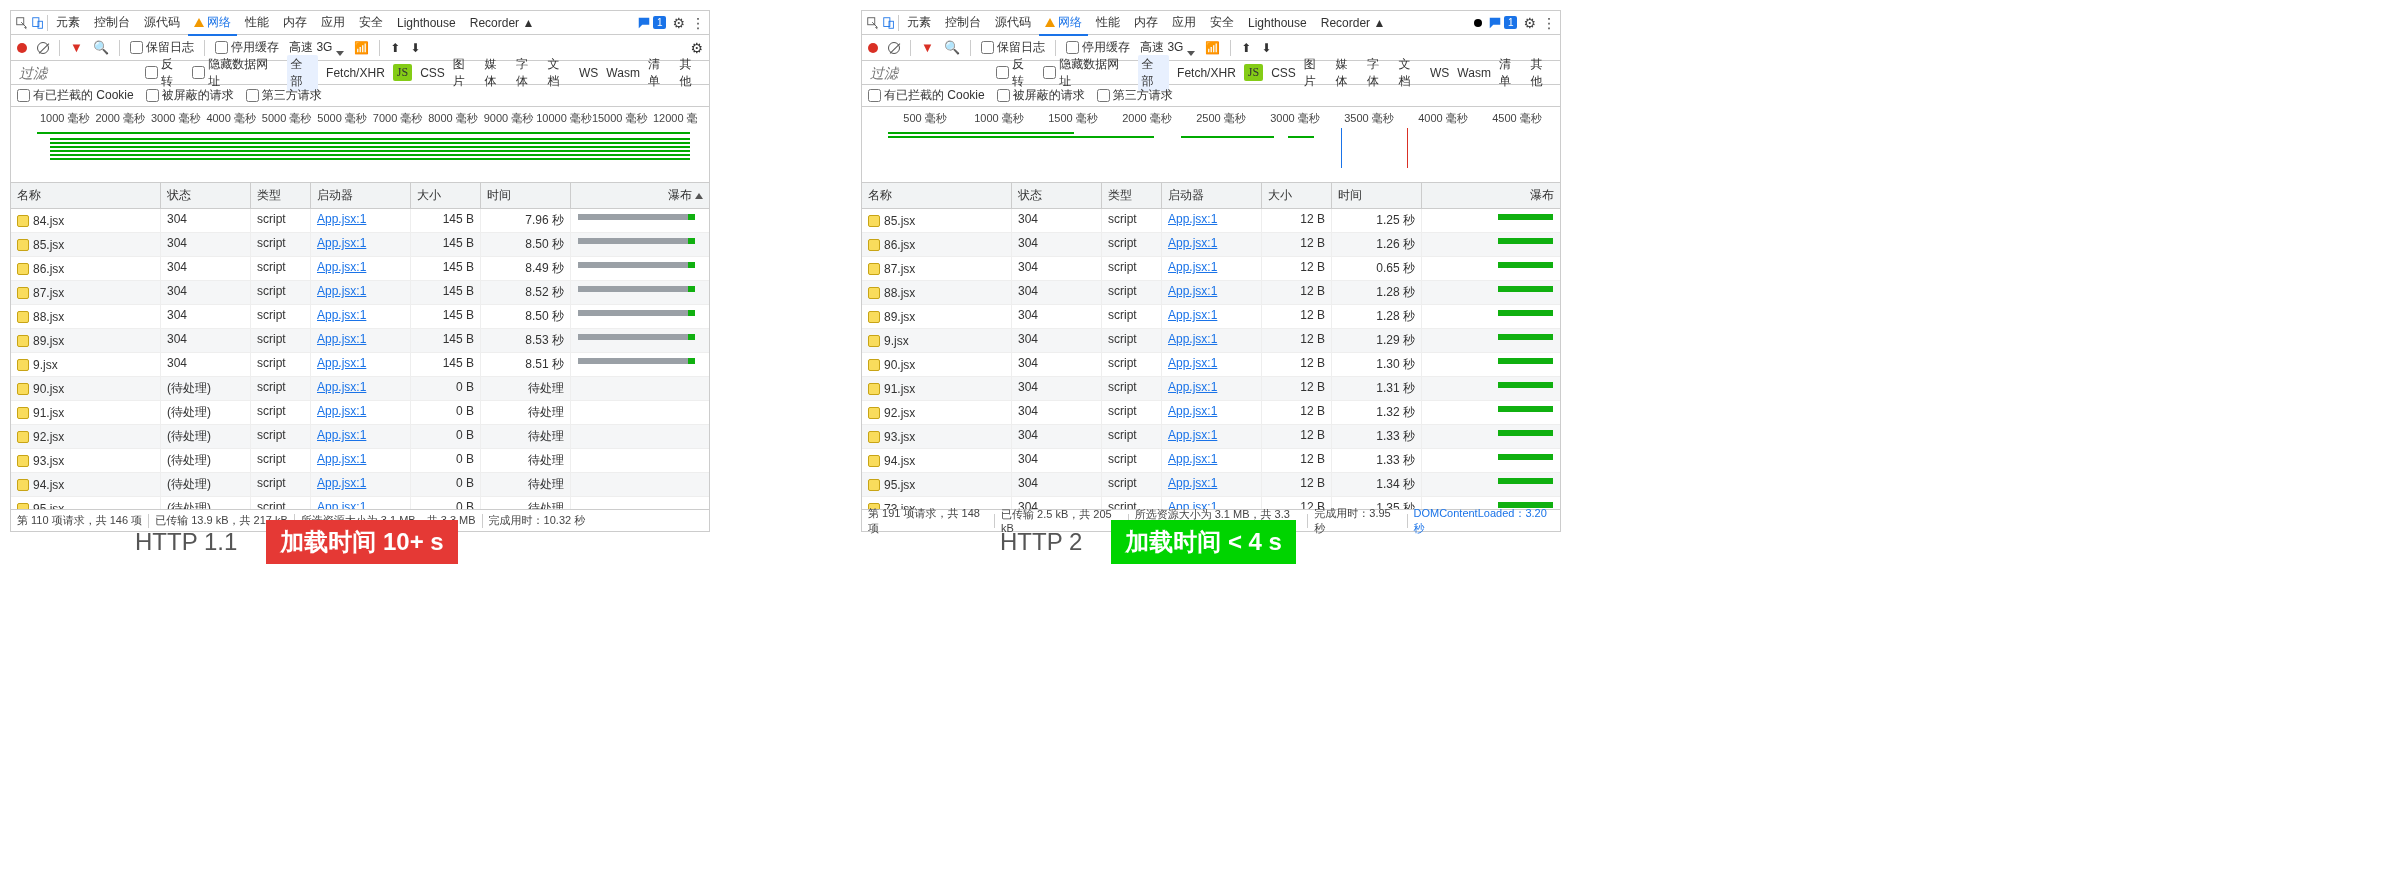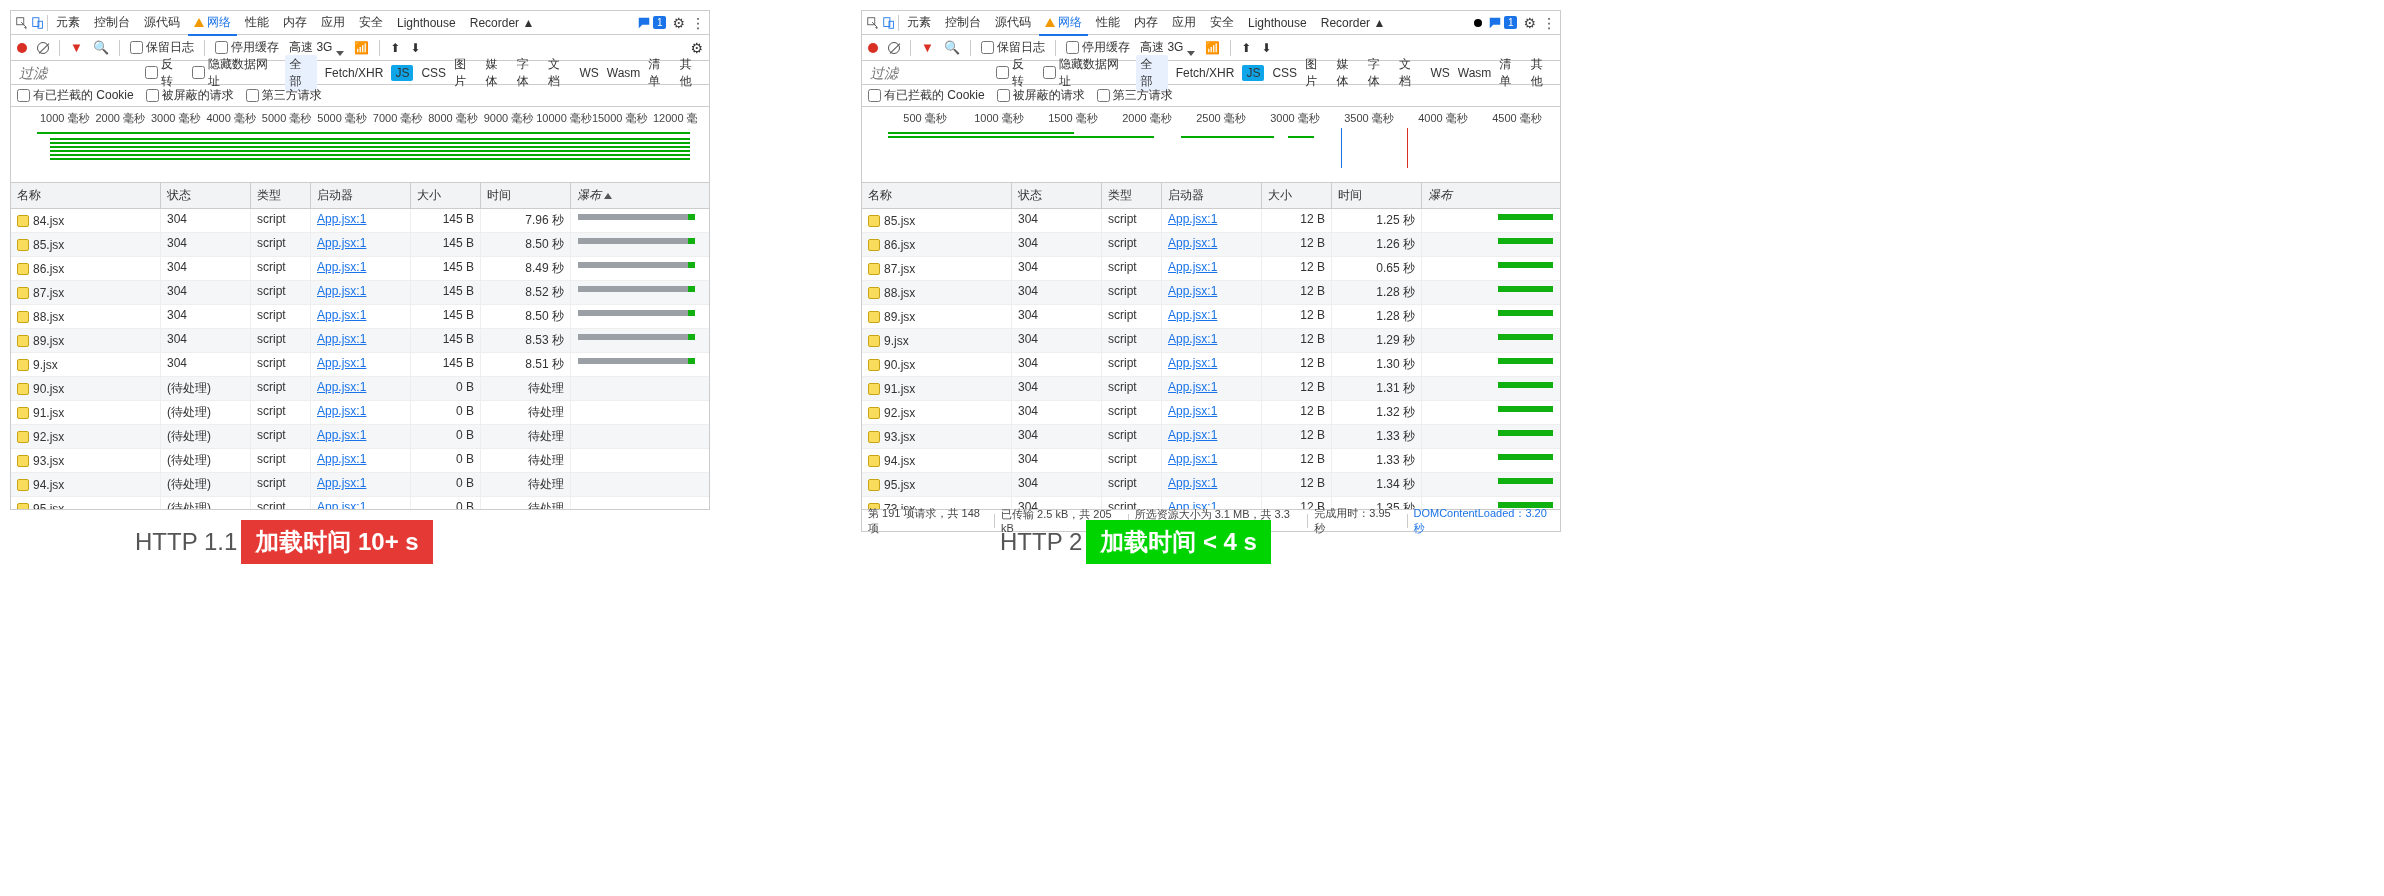--- a/index.html
+++ b/index.html
@@ -35,39 +35,39 @@
   .sep-v { width: 1px; height: 16px; background: #ccc; }
   .select-like { display: flex; align-items: flex-end; gap: 4px; }
   .caret-down { display: inline-block; width: 0; height: 0; border-left: 4px solid transparent; border-right: 4px solid transparent; border-top: 5px solid #555; }
   .wifi-ico { font-size: 12px; color: #444; }
 
   
   .filter-row { display: flex; align-items: center; height: 24px; border-bottom: 1px solid #ccc; padding: 0 6px; gap: 8px; font-size: 12px; }
   .filter-input { border: none; outline: none; width: 120px; font-size: 14px; font-style: italic; }
   .filter-badge { padding: 1px 4px; border-radius: 2px; }
   .filter-badge.all { background: #e8f0fe; }
-  .filter-badge.js { background: #0ea5e9; }
+  .filter-badge.js { background: #84cc16; font-family: Liberation Serif, serif; }
 
   
   .cookie-row { display: flex; align-items: center; height: 22px; border-bottom: 1px solid #ccc; padding: 0 6px; gap: 12px; font-size: 12px; }
 
   
   .timeline { border-bottom: 1px solid #ccc; padding: 4px 6px 14px 6px; }
   .timeline-ticks { display: flex; font-size: 11px; color: #444; margin-left: 20px; }
   .timeline-ticks span { flex: 1; text-align: center; white-space: nowrap; }
   .timeline-bars { position: relative; height: 40px; margin-left: 20px; margin-top: 2px; }
   .tl-bar { position: absolute; height: 2px; background: #0a0; }
   .tl-vline { position: absolute; top: 0; bottom: 0; width: 1px; }
   .tl-vline.blue { background: #1a73e8; }
   .tl-vline.red { background: #d93025; }
 
   
   .grid-header { display: grid; grid-template-columns: 150px 90px 60px 100px 70px 90px 1fr; border-bottom: 1px solid #ccc; background: #f1f3f4; font-size: 12px; }
   .grid-header > div { padding: 4px 6px; border-right: 1px solid #ccc; display: flex; align-items: center; gap: 3px; }
-  .grid-header > div:last-child { border-right: none; justify-content: flex-start; font-style: italic; }
+  .grid-header > div:last-child { border-right: none; justify-content: flex-end; }
   .sort-arrow { display: inline-block; width: 0; height: 0; border-left: 4px solid transparent; border-right: 4px solid transparent; border-bottom: 6px solid #555; }
 
   
   .grid-body { max-height: 300px; overflow: hidden; }
   .grid-row { display: grid; grid-template-columns: 150px 90px 60px 100px 70px 90px 1fr; font-size: 12px; border-bottom: 1px solid #eee; }
   .grid-row:nth-child(odd) { background: #fff; }
   .grid-row:nth-child(even) { background: #f5f6f7; }
   .grid-row > div { padding: 3px 6px; border-right: 1px solid #eee; overflow: hidden; white-space: nowrap; text-overflow: ellipsis; }
   .grid-row > div:last-child { border-right: none; }
   .name-cell { display: flex; align-items: center; gap: 4px; }
@@ -79,21 +79,21 @@
   .wf-bar { position: absolute; top: 5px; height: 6px; }
   .wf-gray { background: #9aa0a6; }
   .wf-green { background: #10b010; }
 
   
   .status-bar { display: flex; align-items: center; height: 22px; border-top: 1px solid #ccc; padding: 0 6px; font-size: 11px; gap: 6px; color: #444; }
   .status-bar .sep-v { height: 14px; }
   .dcl-link { color: #1a73e8; }
 
   
-  .bottom-label-wrap { position: absolute; display: flex; align-items: center; gap: 4px; font-size: 24px; font-weight: bold; }
+  .bottom-label-wrap { position: absolute; display: flex; align-items: center; gap: 29px; font-size: 24px; font-weight: bold; }
   .bottom-label-wrap.left-lbl { left: 135px; top: 520px; }
   .bottom-label-wrap.right-lbl { left: 1000px; top: 520px; }
   .proto-text { color: #555; font-weight: normal; }
   .highlight-box { padding: 6px 14px; color: #fff; }
   .highlight-box.red { background: #e53935; }
   .highlight-box.green { background: #00d400; }
 
   svg.icon { width: 14px; height: 14px; }
 </style>
 </head>
@@ -415,20 +415,29 @@
         </div>
         <div>(待处理)</div>
         <div>script</div>
         <div><span class="initiator-link">App.jsx:1</span></div>
         <div class="size-cell">0 B</div>
         <div class="time-cell">待处理</div>
         <div class="waterfall-cell"></div>
       </div>
     </div>
 
+  <div class="status-bar">
+    <span>第 110 项请求，共 146 项</span>
+    <span class="sep-v"></span>
+    <span>已传输 13.9 kB，共 217 kB</span>
+    <span class="sep-v"></span>
+    <span>所选资源大小为 3.1 MB，共 3.3 MB</span>
+    <span class="sep-v"></span>
+    <span>完成用时：10.32 秒</span>
+  </div>
 </div>
 
 <div class="panel-wrap right">
   <div class="tabs-row">
     <span class="square-icon">
         <svg class="icon" viewBox="0 0 16 16">
           <rect x="2" y="2" width="8" height="8" fill="none" stroke="#555"></rect>
           <path d="M7 7 L13 13 L11 13 L13 15" stroke="#555" fill="none"></path>
         </svg>
       </span>

